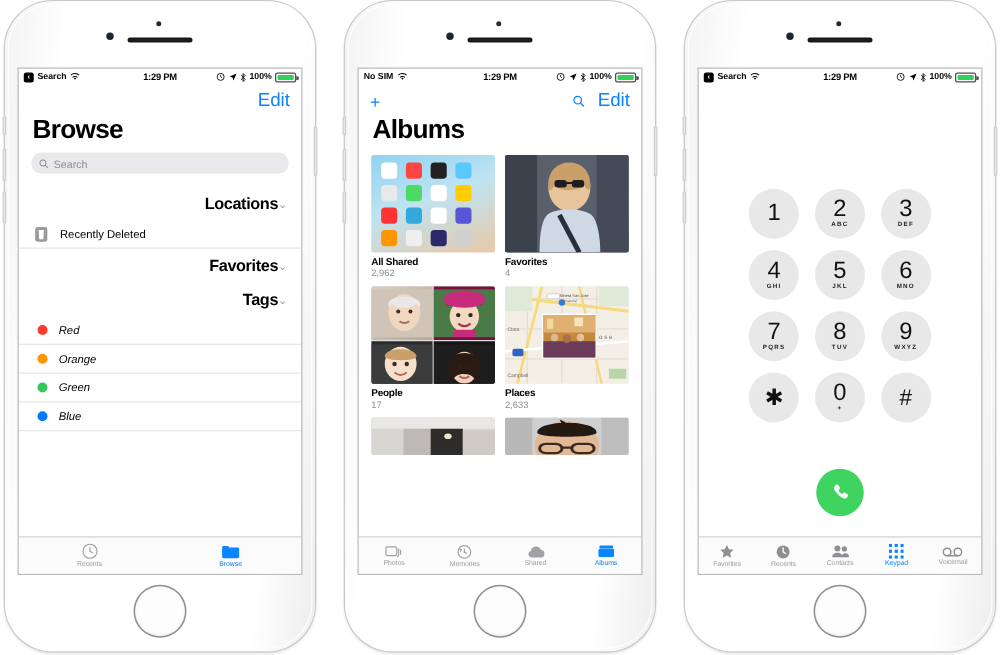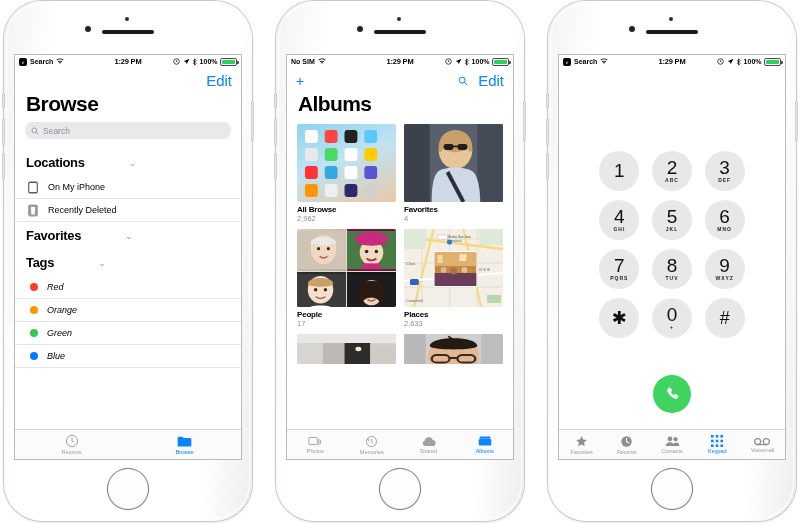--- a/index.html
+++ b/index.html
@@ -107,23 +107,22 @@
     font-size:21px; font-weight:700; letter-spacing:-.6px;
     padding:3px 11px 6px; color:#000;
   }
   .searchfield {
     margin:0 10px 10px; height:17px; background:#e9e9eb;
     border-radius:8px; display:flex; align-items:center;
     gap:4px; padding:0 6px;
   }
   .searchfield span.ph { color:#8e8e93; font-size:8.5px; }
   .sect-head {
-    display:flex; align-items:center; justify-content:flex-start;
+    display:flex; align-items:center; justify-content:flex-end;
     padding:6px 11px 6px; 
-    gap:44px;
   }
   .sect-head .t { font-size:13px; font-weight:700; letter-spacing:-.3px; }
   .chev { color:#9a9a9f; font-size:9px; }
   .row {
     display:flex; align-items:center; gap:8px;
     padding:0 11px; height:23px;
     border-bottom:.6px solid #e6e6e6;
     margin-left:0;
     font-size:9px; color:#000;
   }
@@ -237,29 +236,20 @@
         <svg width="8" height="8" viewBox="0 0 12 12">
             <circle cx="5" cy="5" r="3.6" fill="none" stroke="#8e8e93" stroke-width="1.2"></circle>
             <path d="M7.7 7.7L11 11" stroke="#8e8e93" stroke-width="1.2"></path>
           </svg>
         <span class="ph">Search</span>
       </div>
 
       <div class="sect-head">
         <span class="t">Locations</span>
         <span class="chev">⌄</span>
-      </div>
-      <div class="row">
-        <span class="ico">
-          <svg width="12" height="13" viewBox="0 0 14 16">
-              <rect x="1" y=".7" width="12" height="14.6" rx="2.4" fill="#5b5b60"></rect>
-              <rect x="2.4" y="2.6" width="9.2" height="10.8" rx=".6" fill="#fff"></rect>
-            </svg>
-        </span>
-        <span>On My iPhone</span>
       </div>
       <div class="row">
         <span class="ico">
           <svg width="12" height="13" viewBox="0 0 14 16">
               <rect x="1" y=".7" width="12" height="14.6" rx="2.4" fill="#9a9aa0"></rect>
               <path d="M4.4 3.6h5.2l-.6 9.2H5z" fill="#fff"></path>
             </svg>
         </span>
         <span>Recently Deleted</span>
       </div>
@@ -386,21 +376,21 @@
                   <rect x="28" y="42" width="13" height="13" rx="3" fill="#34aadc"></rect>
                 <rect x="48" y="42" width="13" height="13" rx="3" fill="#fff"></rect>
                   <rect x="68" y="42" width="13" height="13" rx="3" fill="#5856d6"></rect>
                 <rect x="8" y="60" width="13" height="13" rx="3" fill="#ff9500"></rect>
                   <rect x="28" y="60" width="13" height="13" rx="3" fill="#efefef"></rect>
                 <rect x="48" y="60" width="13" height="13" rx="3" fill="#2b2b6b"></rect>
                   <rect x="68" y="60" width="13" height="13" rx="3" fill="#d0d0d0"></rect>
               </g>
             </svg>
           </div>
-          <div class="aname">All Browse</div>
+          <div class="aname">All Shared</div>
           <div class="acount">2,962</div>
         </div>
 
         <div class="album">
           <div class="thumb" style="background:linear-gradient(180deg,#4d5360 0%,#6e7682 40%,#2e3440 100%);">
             <svg viewBox="0 0 100 78" width="100%" height="100%" preserveAspectRatio="none">
               <rect x="0" y="0" width="100" height="78" fill="#59606c"></rect>
               <rect x="0" y="0" width="26" height="78" fill="#3c424c"></rect>
               <rect x="74" y="0" width="26" height="78" fill="#454b56"></rect>
               <ellipse cx="52" cy="26" rx="17" ry="19" fill="#e8c49a"></ellipse>

